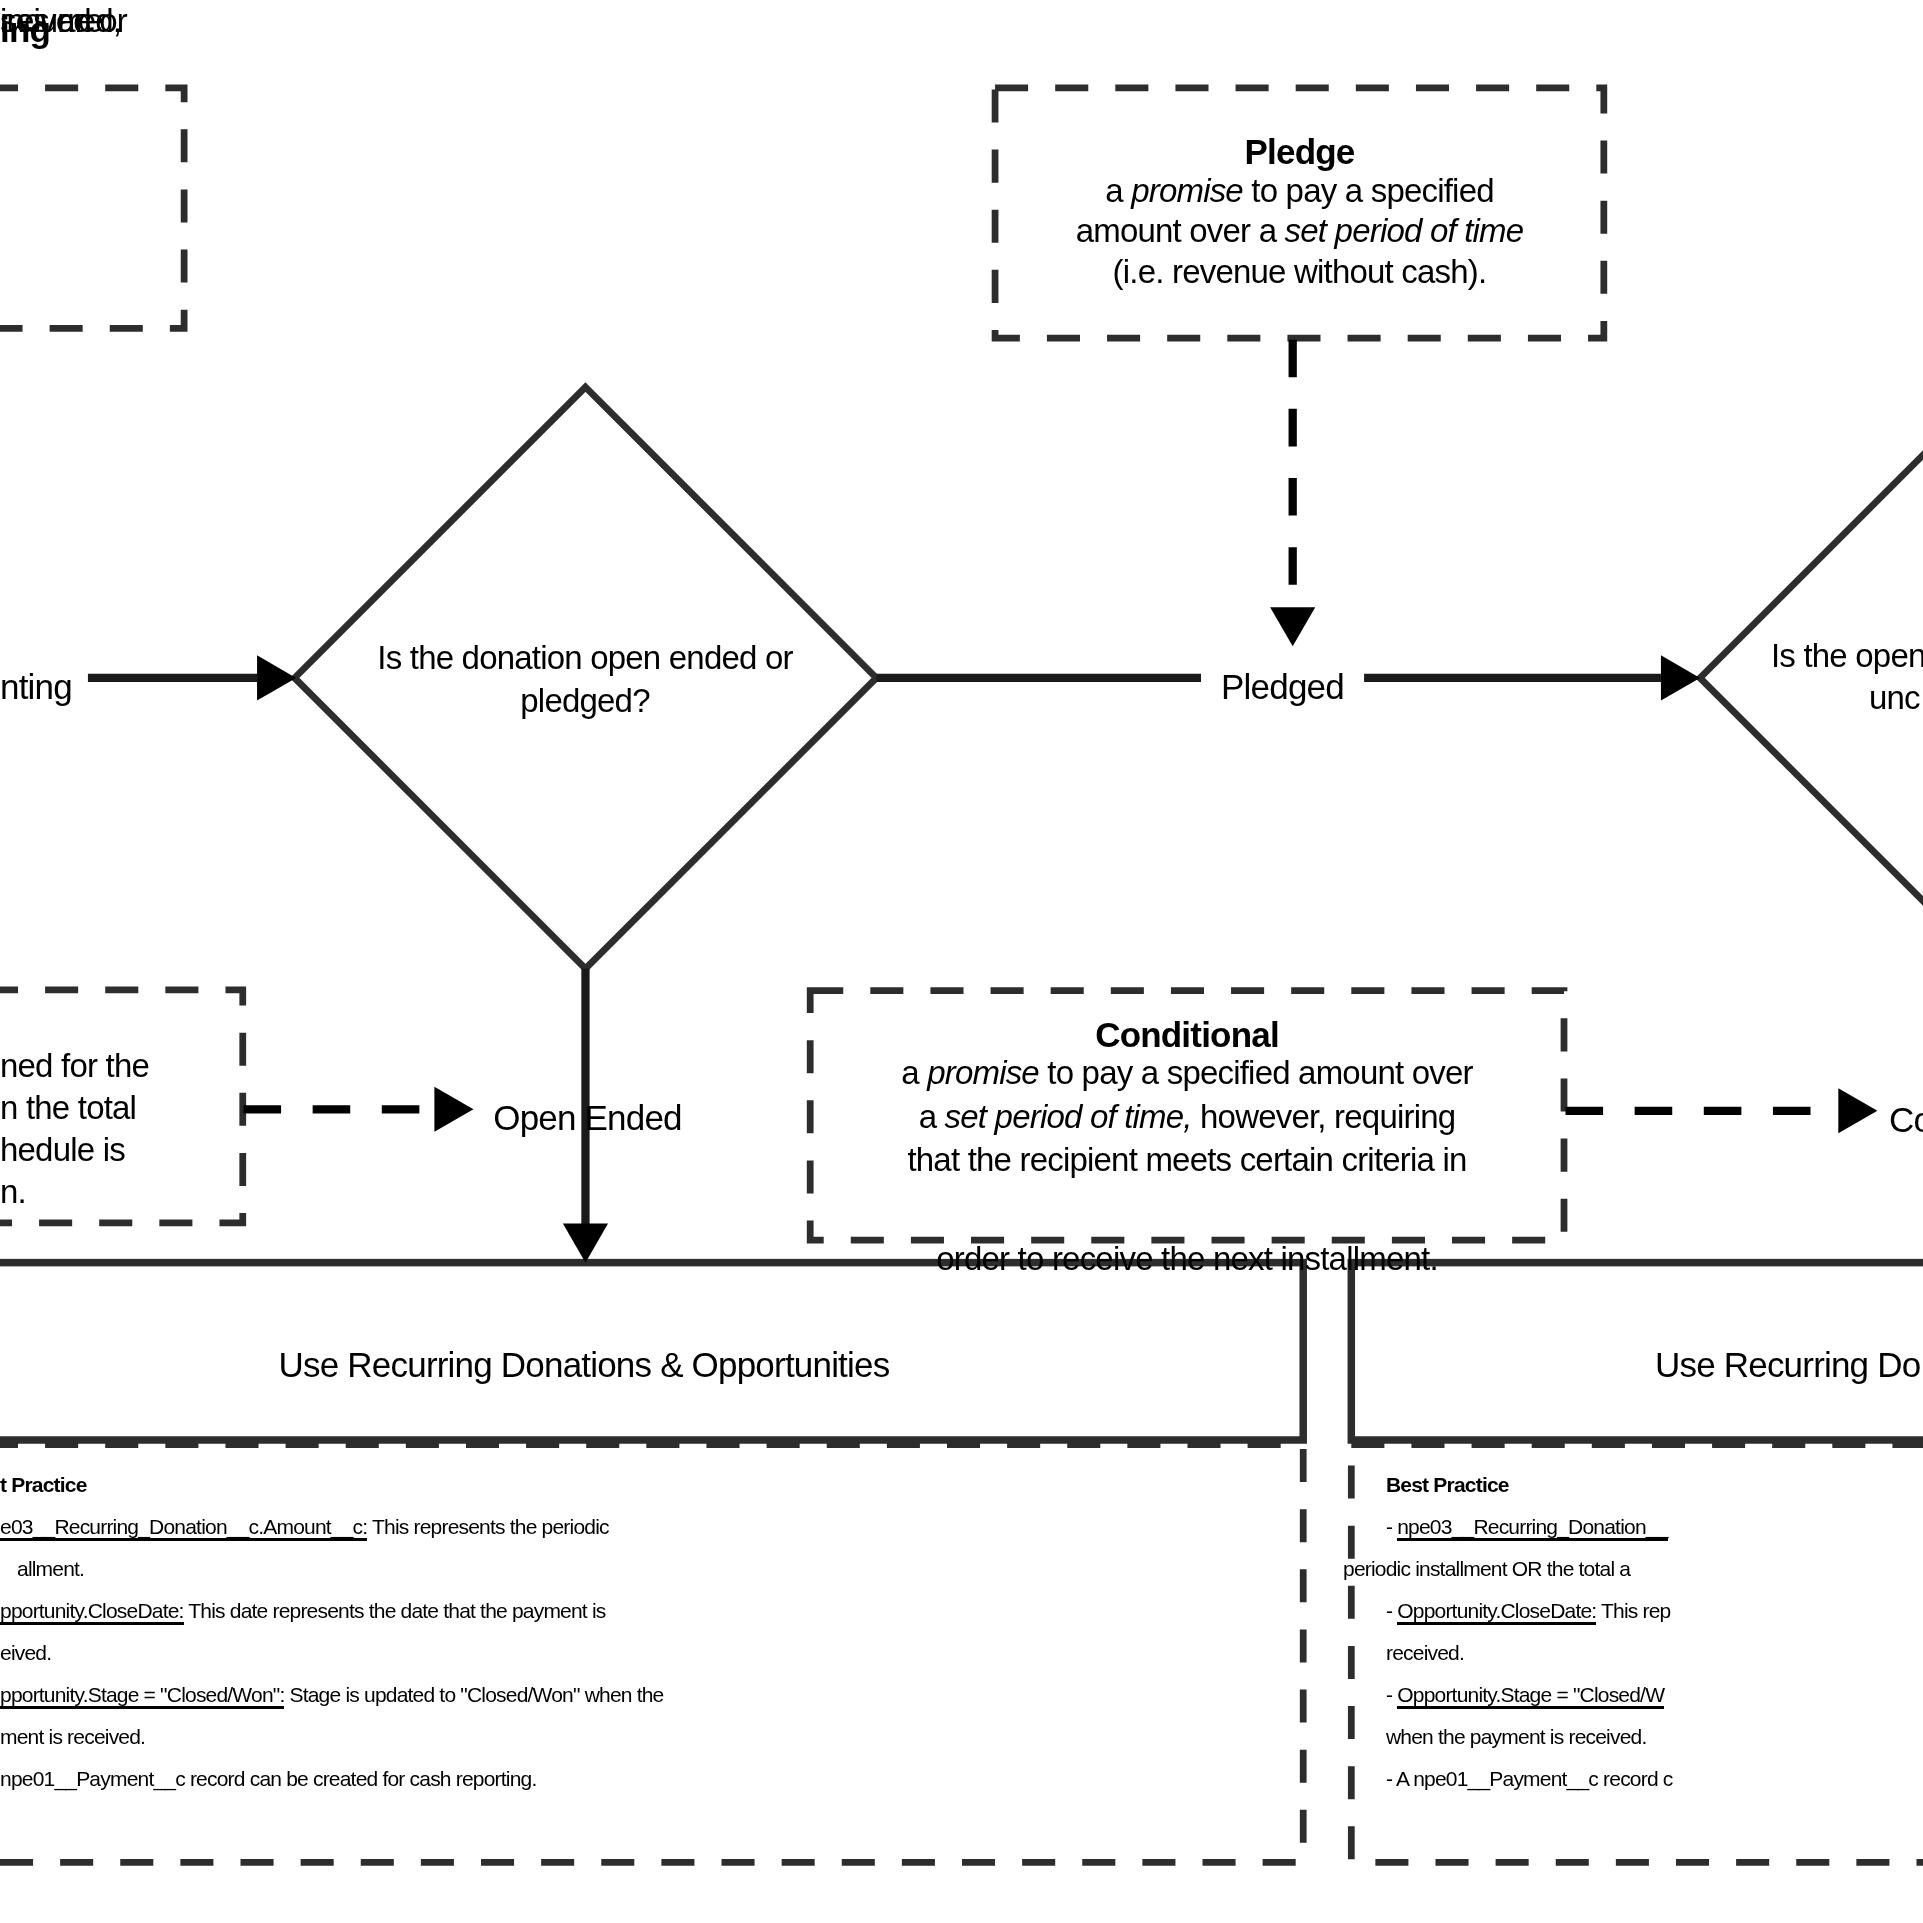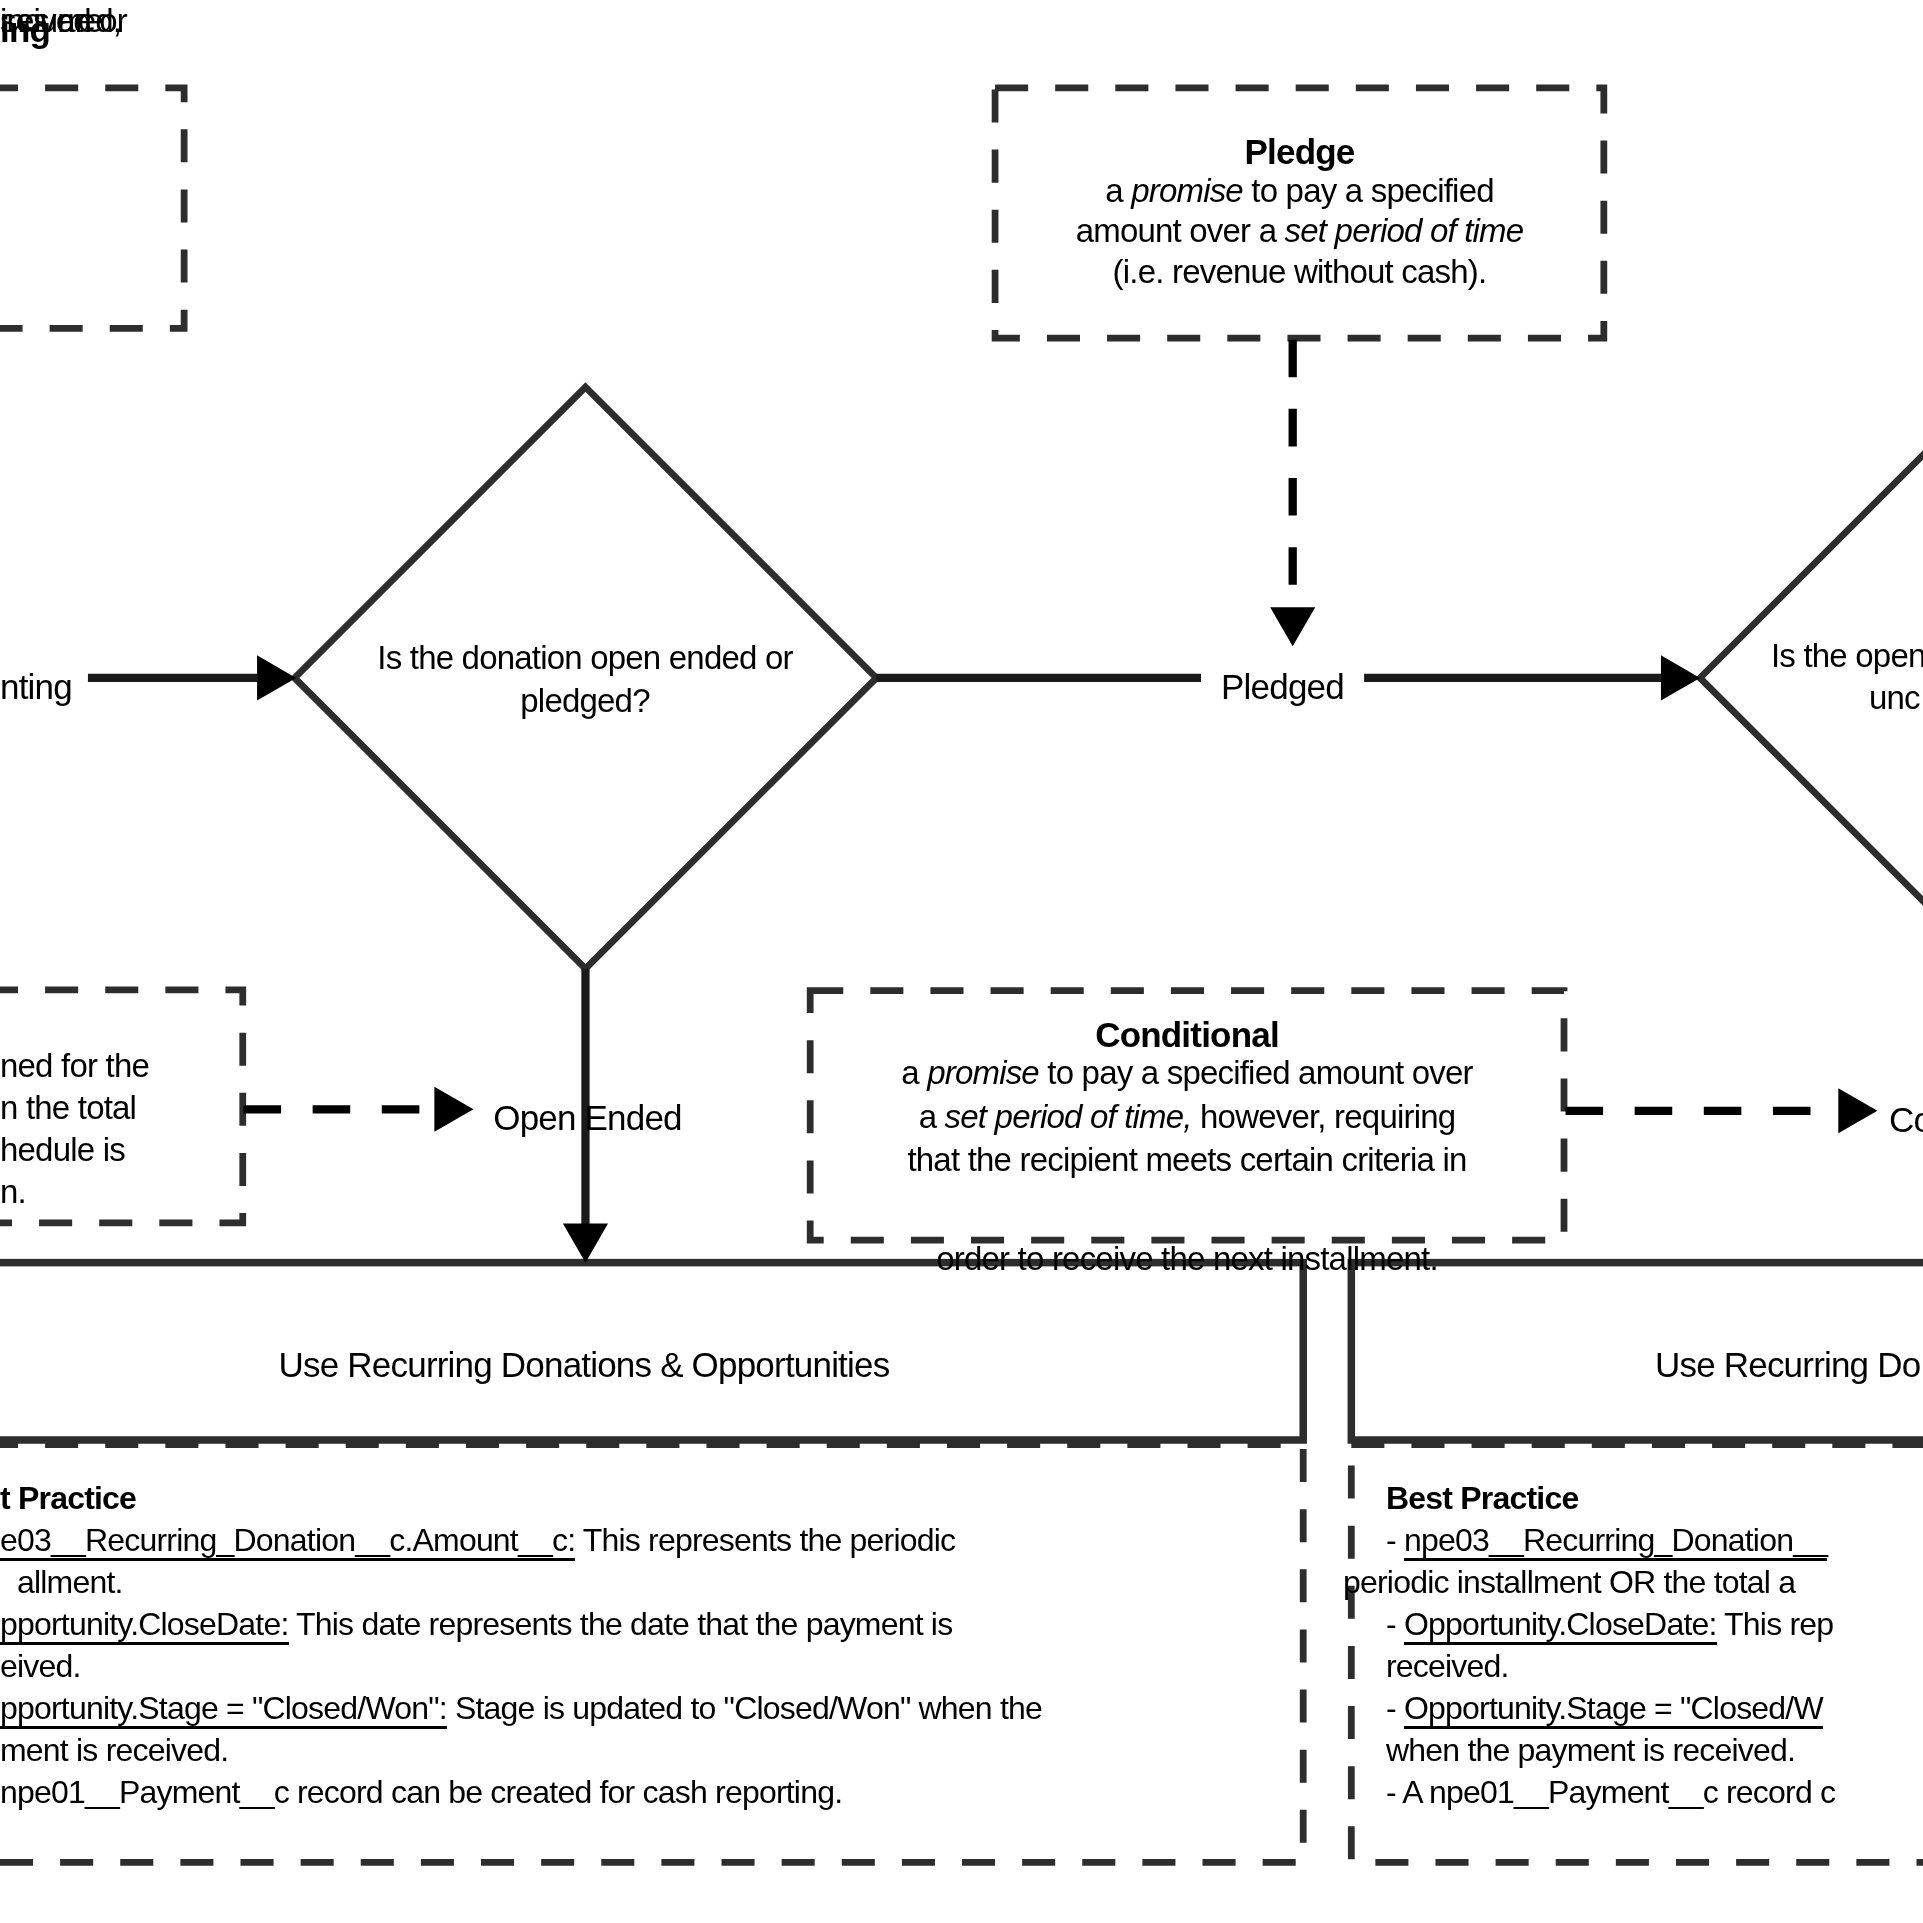--- a/index.html
+++ b/index.html
@@ -4,21 +4,21 @@
 <style>
   html,body{margin:0;padding:0;}
   body{
     width:1924px;height:1924px;position:relative;overflow:hidden;
     background:#ffffff;font-family:"Liberation Sans",sans-serif;color:#000;
   }
   svg{position:absolute;left:0;top:0;}
   .txt{position:absolute;color:#000;white-space:nowrap;letter-spacing:-0.8px;line-height:1.25;}
   .f44{font-size:33px;}
   .f46{font-size:35px;margin-top:8px;}
-  .f43{font-size:32px;line-height:42px;margin-top:13px;}
+  .f43{font-size:21px;line-height:42px;}
   .bold{font-weight:bold;}
   .center{text-align:center;}
   .it{font-style:italic;}
   .bd{font-weight:bold;}
   .un{border-bottom:3.8px solid #000;}
   .notebody{line-height:41px;}
 </style>
 </head>
 <body>
 

